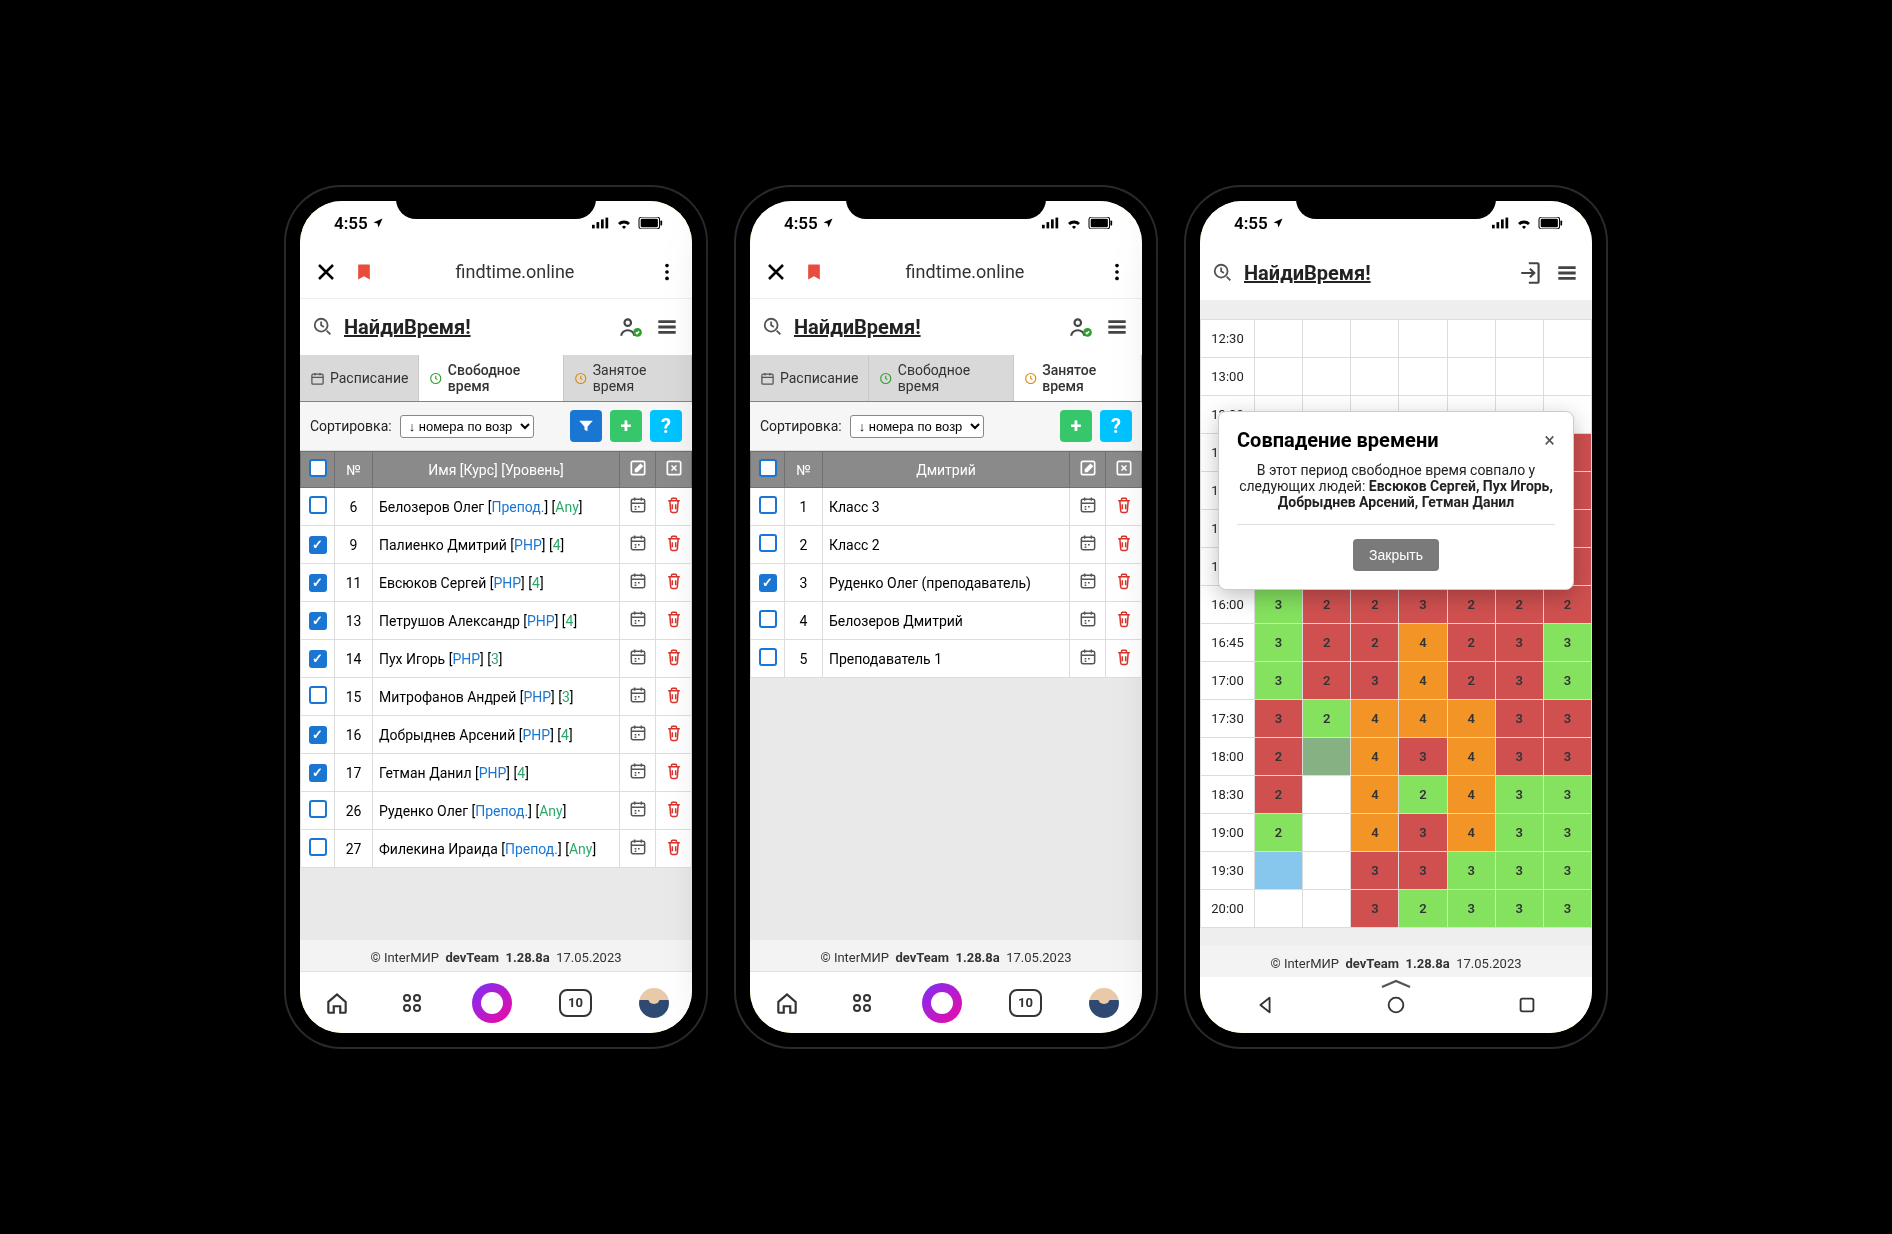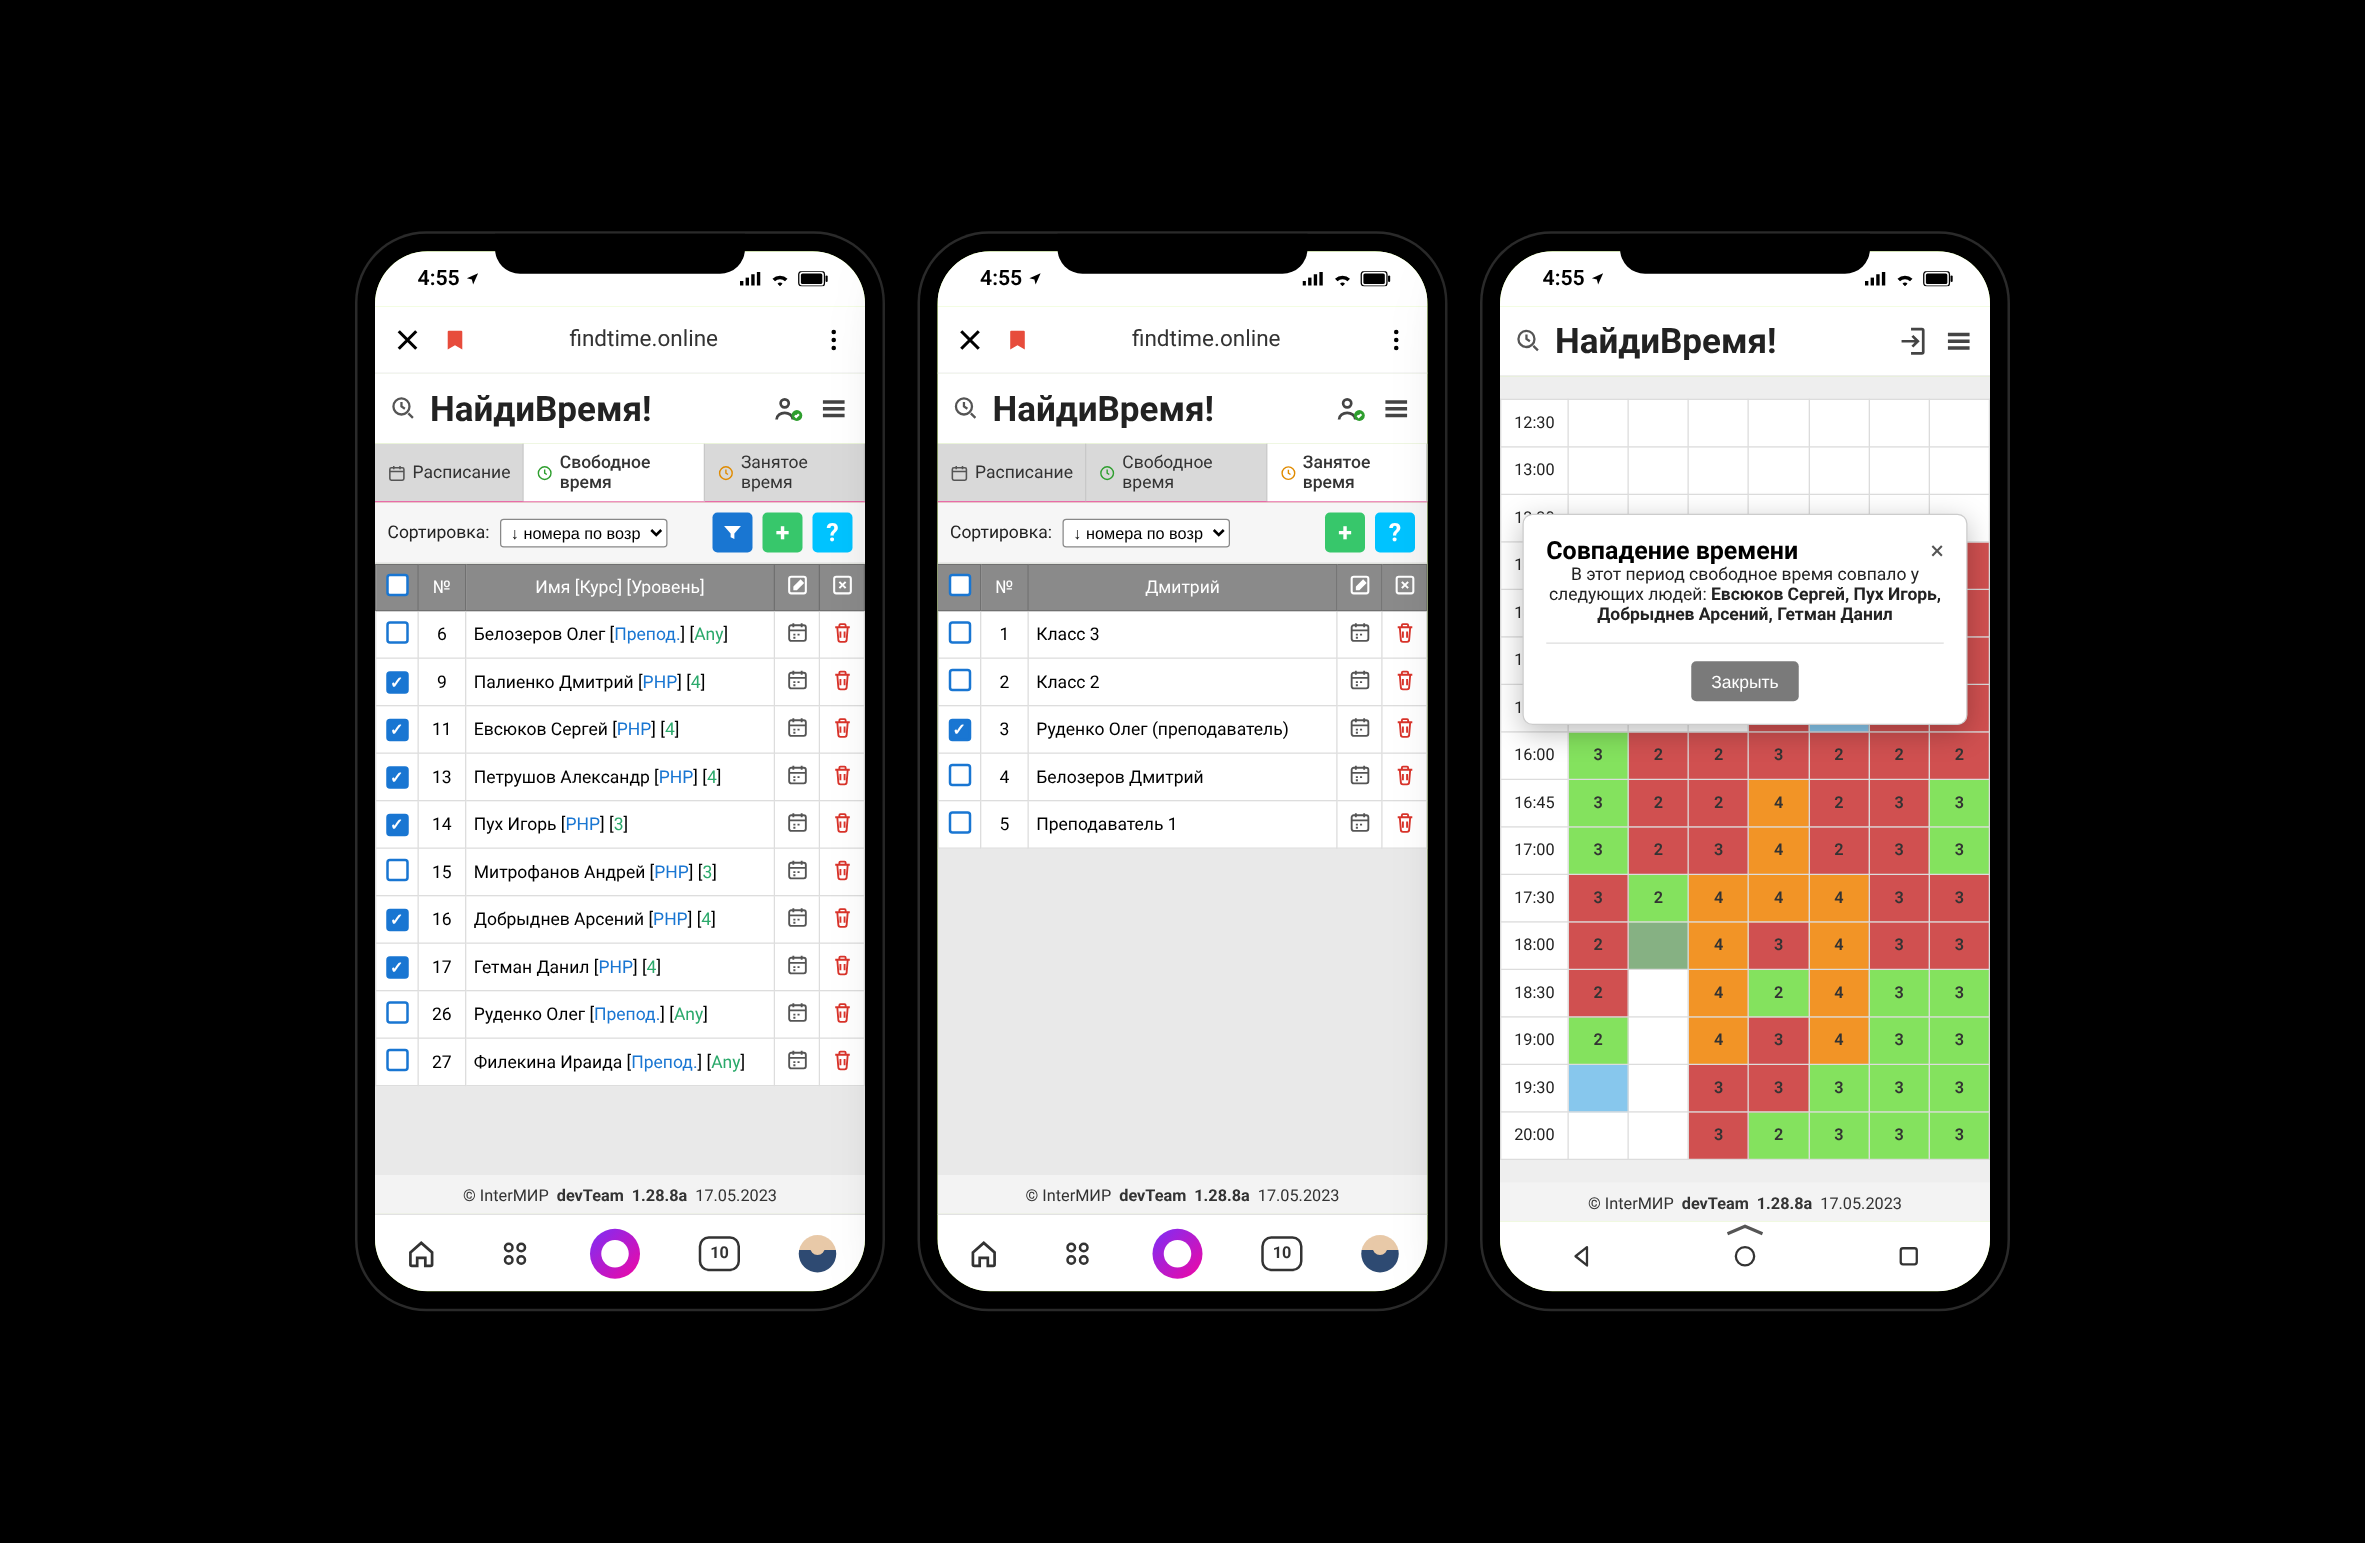--- a/index.html
+++ b/index.html
@@ -94,21 +94,21 @@
   
   .app-bar {
     height:56px;
     display:flex;
     align-items:center;
     padding:0 12px;
     gap:10px;
     background:#fff;
   }
   .logo-icon { width:22px; height:22px; color:#555; }
-  .app-title { font-size:28px; font-weight:700; color:#222; flex:1; }
+  .app-title { font-size:20px; font-weight:700; color:#222; flex:1;text-decoration:underline; }
   .app-bar .action { width:26px; height:26px; color:#444; }
   .person-check { color:#1976d2; position:relative; }
   .menu-lines { color:#1976d2; }
 
   
   .tabs-row {
     display:flex;
     background:#d9d9d9;
     font-size:14px;
     border-bottom:1px solid #ec4899;
@@ -246,21 +246,21 @@
     background:#fff;
     border:1px solid #ccc;
     border-radius:8px;
     box-shadow:0 6px 22px rgba(0,0,0,0.25);
     padding:16px 18px 18px;
     z-index:40;
   }
   .modal-head { display:flex; align-items:center; }
   .modal-title { font-size:20px; font-weight:700; flex:1; }
   .modal-close { font-size:20px; color:#555; cursor:pointer; }
-  .modal-body { font-size:14px; text-align:center; color:#222; }
+  .modal-body { font-size:14px; text-align:center; color:#222; margin-top:10px; }
   .modal-body .names { font-weight:700; }
   .modal hr { border:none; border-top:1px solid #ddd; margin:14px 0; }
   .modal-btn {
     background:#7a7a7a; color:#fff; border:none;
     padding:8px 16px; border-radius:4px; font-size:14px;
     display:block; margin:0 auto; cursor:pointer;
   }
 
   
   .time-grid {

